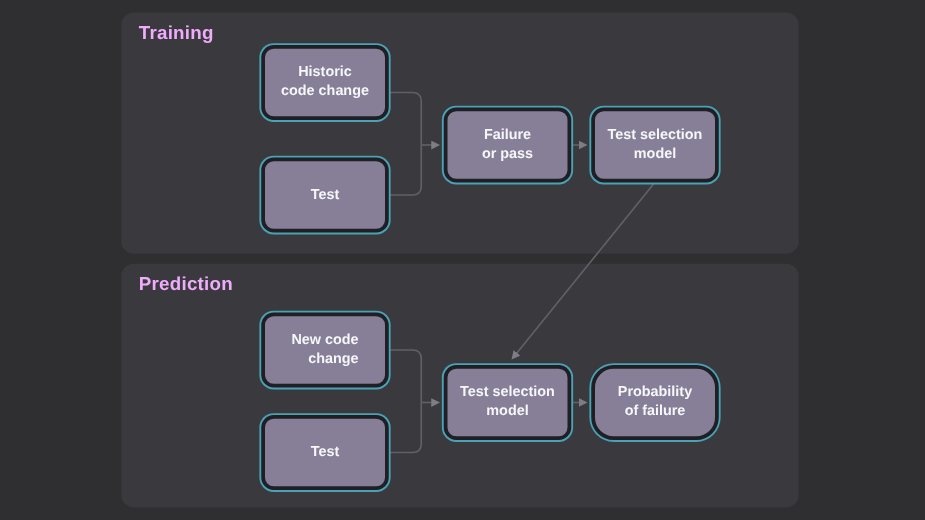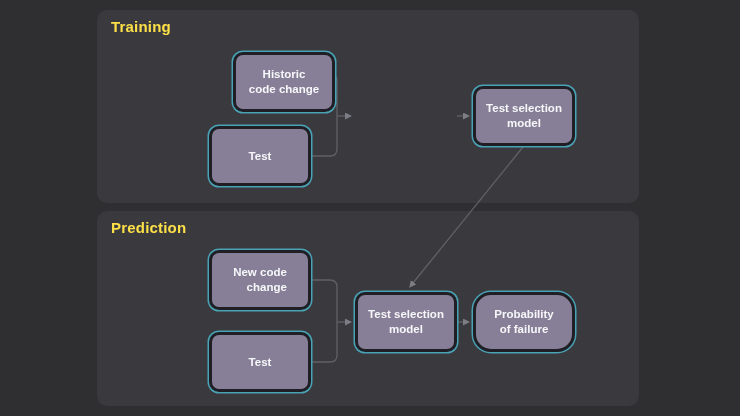--- a/index.html
+++ b/index.html
@@ -19,21 +19,21 @@
     border-radius: 10px;
   }
   .panel.training   { top: 10px;  height: 193px; }
   .panel.prediction { top: 211px; height: 195px; }
 
   .panel-title {
     position: absolute;
     left: 14px; top: 8px;
     font-size: 15px;
     font-weight: bold;
-    color: #fde047;
+    color: #f0abfc;
     letter-spacing: 0.2px;
   }
 
   svg.connectors {
     position: absolute; inset: 0;
     width: 740px; height: 416px;
   }
 
   .node {
     position: absolute;
@@ -47,21 +47,21 @@
     align-items: center;
     justify-content: center;
     text-align: center;
     color: #f7f7f9;
     font-size: 11.5px;
     font-weight: bold;
     line-height: 1.3;
     white-space: pre-line;
   }
   
-  .n-historic { left: 209px; top: 52px; margin-left: 24px; }
+  .n-historic { left: 209px; top: 36px; }
   .n-test-t   { left: 209px; top: 126px; }
   .n-failure  { left: 355px; top: 86px; }
   .n-model-t  { left: 473px; top: 86px; }
   .n-newcode  { left: 209px; top: 250px; text-align: right; }
   .n-test-p   { left: 209px; top: 332px; }
   .n-model-p  { left: 355px; top: 292px; }
   .n-prob     { left: 473px; top: 292px; border-radius: 18px; }
 </style>
 </head>
 <body>
@@ -98,20 +98,22 @@
     <path d="M311 362 H330 Q337 362 337 355 V322" stroke="#606066" stroke-width="1.3"></path>
 
     <path d="M337 322 H346" stroke="#606066" stroke-width="1.3" marker-end="url(#arrow)"></path>
 
     <path d="M457 322 H464" stroke="#606066" stroke-width="1.3" marker-end="url(#arrow)"></path>
   </svg>
 
   <div class="node n-historic">Historic
 code change</div>
   <div class="node n-test-t">Test</div>
+  <div class="node n-failure">Failure
+or pass</div>
   <div class="node n-model-t">Test selection
 model</div>
 
   <div class="node n-newcode">New code
 change</div>
   <div class="node n-test-p">Test</div>
   <div class="node n-model-p">Test selection
 model</div>
   <div class="node n-prob">Probability
 of failure</div>

